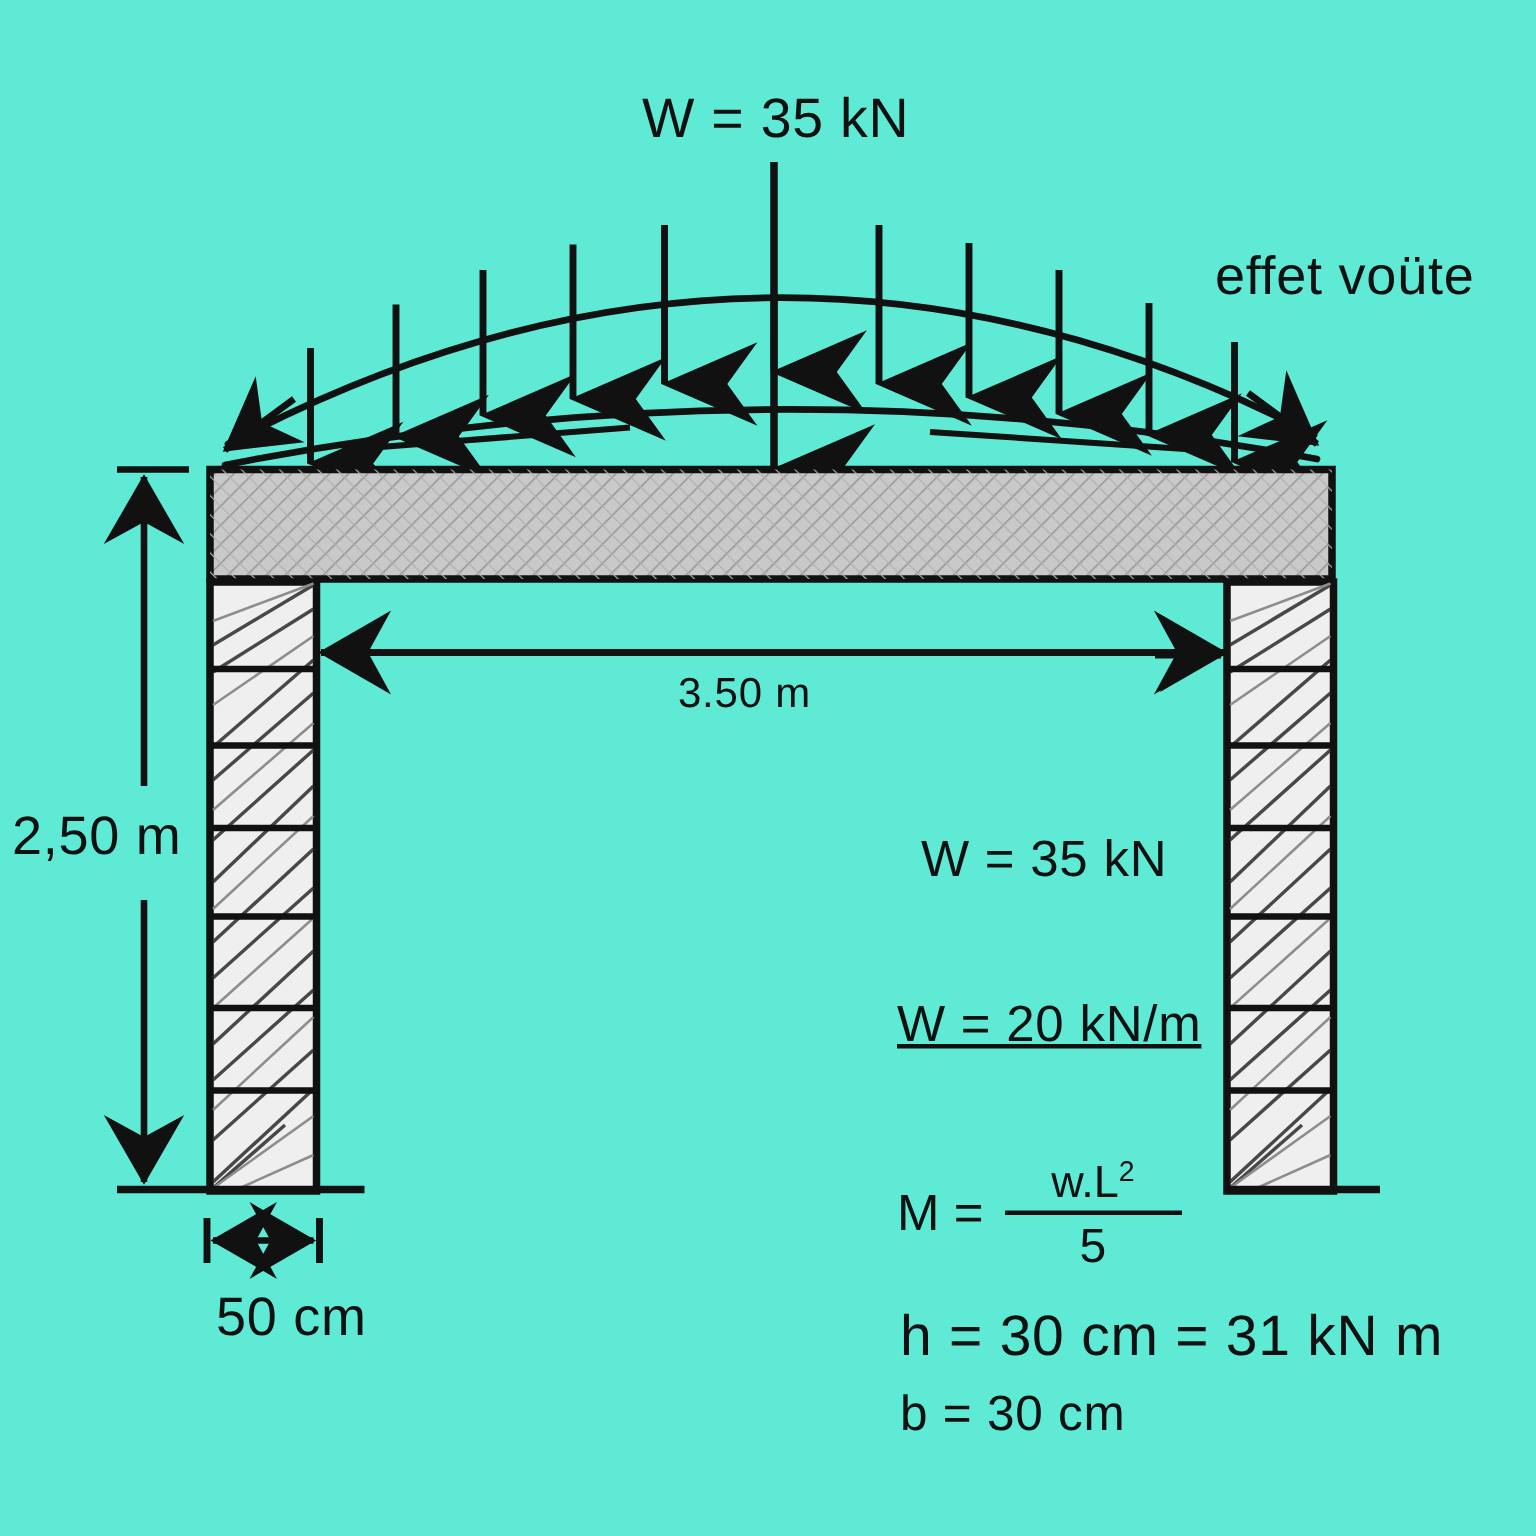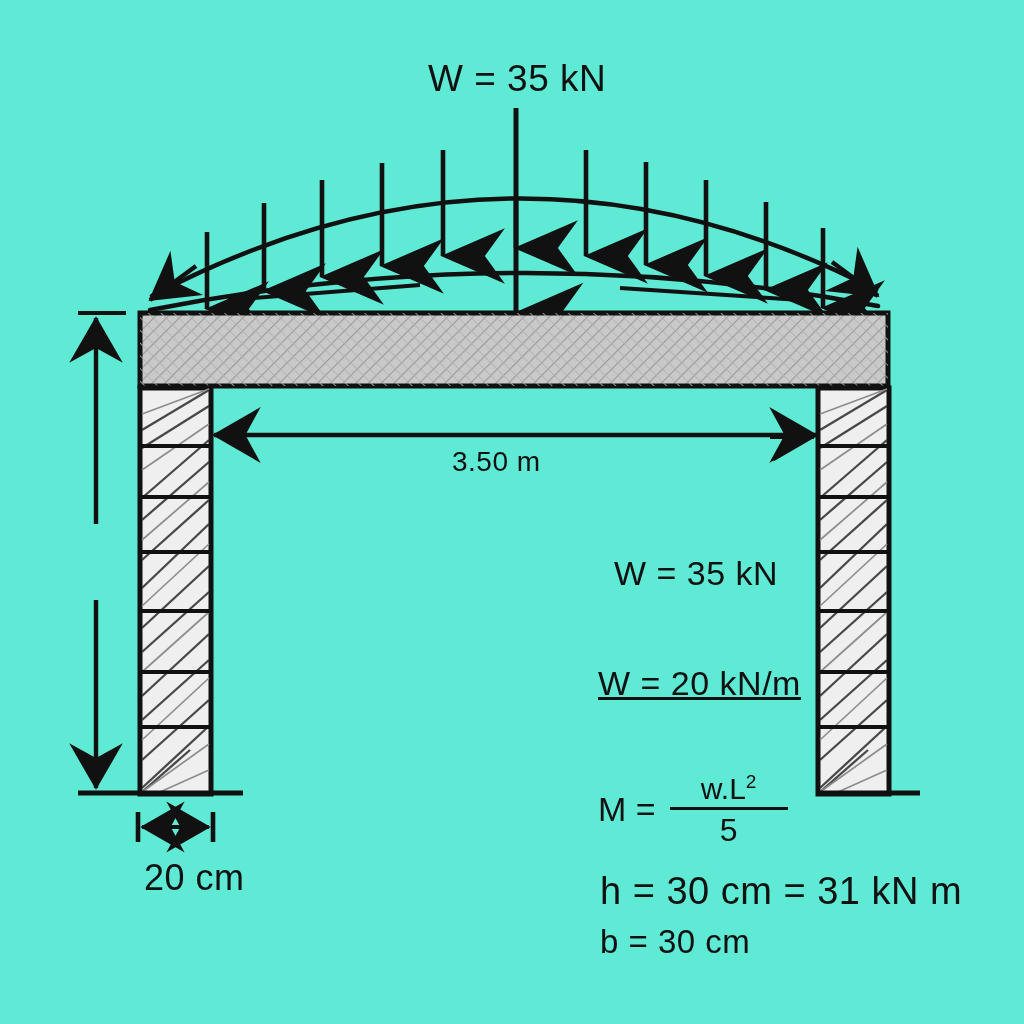--- a/index.html
+++ b/index.html
@@ -266,25 +266,27 @@
     <line x1="800" y1="300" x2="620" y2="288" stroke="#111111" stroke-width="4"></line>
   </g>
 
   <g>
     <line x1="770" y1="437" x2="814" y2="437" stroke="#111111" stroke-width="4" marker-end="url(#arrowHead)"></line>
   </g>
 </svg>
 
 <div class="lbl" id="load-label-top">W = 35 kN</div>
 
+<div class="lbl" id="arch-effect-label">effet voüte</div>
 
 <div class="lbl" id="span-label">3.50 m</div>
 
-
-<div class="lbl" id="width-label">20 cm</div>
+<div class="lbl" id="height-label">2,50 m</div>
+
+<div class="lbl" id="width-label">50 cm</div>
 
 <div class="lbl" id="note-load-point">W =  35 kN</div>
 
 <div class="lbl" id="note-load-dist">W = 20 kN/m</div>
 
 <div id="moment-formula">
   <span class="mf-lhs">M  =</span>
   <span class="mf-frac">
     <span class="mf-num"><span>w.L</span><sup>2</sup></span>
     <span class="mf-bar"></span>

